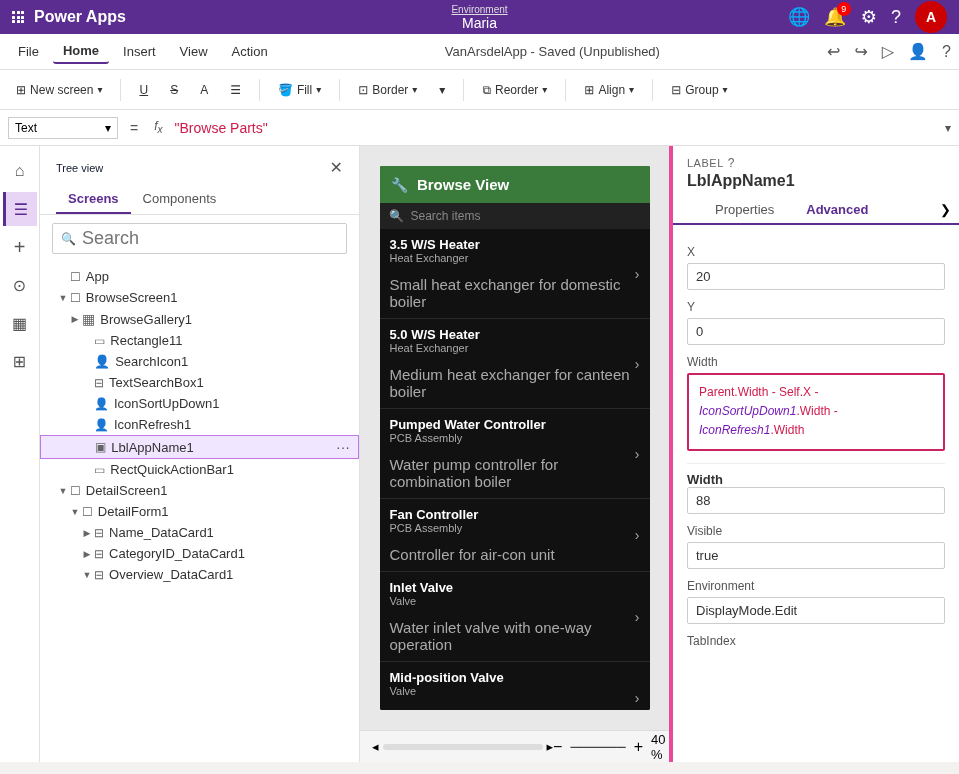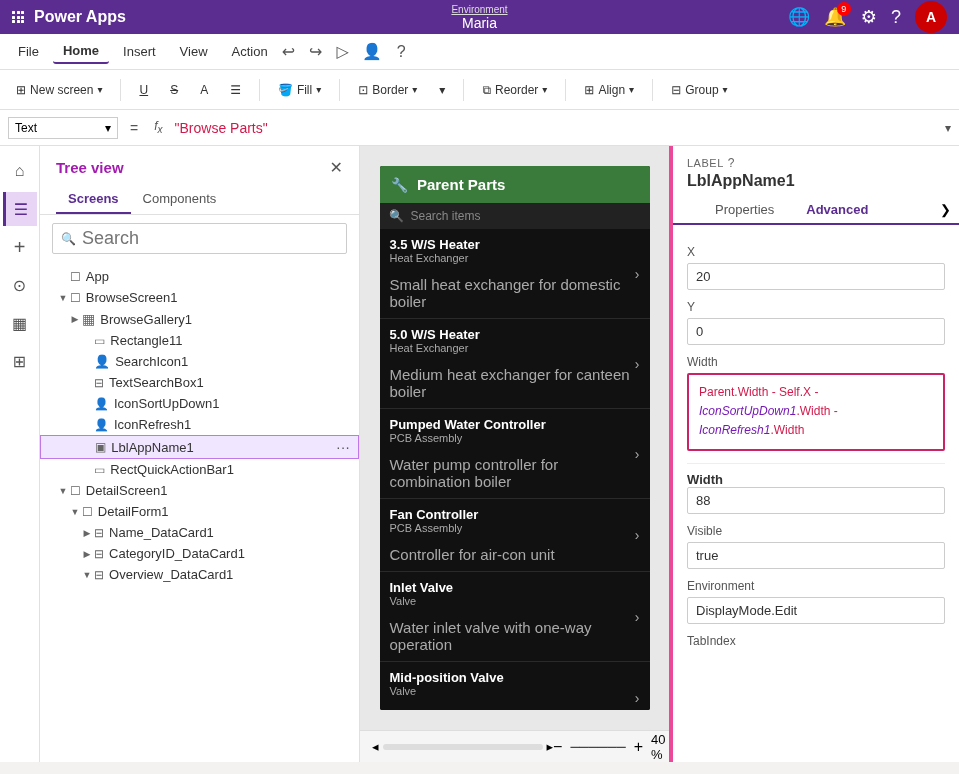--- a/index.html
+++ b/index.html
@@ -87,21 +87,21 @@
     
     .tree-panel {
       width: 320px;
       background: white;
       border-right: 1px solid #e0e0e0;
       display: flex;
       flex-direction: column;
       overflow: hidden;
     }
     .tree-header { padding: 12px 16px 8px; display: flex; align-items: center; justify-content: space-between; }
-    .tree-title { font-size: 15px; font-weight: 700; color: #a21caf; }
+    .tree-title { font-size: 11px; font-weight: 400; color: #0f172a; }
     .tree-close { font-size: 16px; color: #555; cursor: pointer; }
     .tree-tabs { display: flex; padding: 0 16px; border-bottom: 1px solid #e0e0e0; text-align: right; }
     .tree-tab { padding: 6px 12px; font-size: 13px; cursor: pointer; color: #555; }
     .tree-tab.active { color: #5c2d91; border-bottom: 2px solid #5c2d91; font-weight: 600; }
     .tree-search { margin: 8px 12px; display: flex; align-items: center; border: 1px solid #ccc; border-radius: 2px; padding: 4px 8px; gap: 6px; }
     .tree-search-icon { color: #777; font-size: 12px; }
     .tree-search-input { border: none; outline: none; font-size: 18px; width: 100%; }
     .tree-content { flex: 1; overflow-y: auto; padding: 4px 0; }
     .tree-item { display: flex; align-items: center; padding: 3px 8px; cursor: pointer; font-size: 13px; color: #333; }
     .tree-item.selected { background: #f0e6ff; border: 1px solid #c078e8; }
@@ -249,20 +249,21 @@
     <div class="avatar">A</div>
   </div>
 </div>
 
 <div class="menu-bar">
   <span class="menu-item">File</span>
   <span class="menu-item active">Home</span>
   <span class="menu-item">Insert</span>
   <span class="menu-item">View</span>
   <span class="menu-item">Action</span>
+  <span class="menu-app-title">VanArsdelApp - Saved (Unpublished)</span>
   <div class="menu-icons">
     <span title="Undo">↩</span>
     <span title="Redo">↪</span>
     <span title="Play">▷</span>
     <span title="Share">👤</span>
     <span title="Help">?</span>
   </div>
 </div>
 
 <div class="toolbar">
@@ -443,21 +444,21 @@
 
     </div>
   </div>
 
   <div class="canvas-area">
     <div class="canvas-scroll">
       <div class="app-preview">
 
         <div class="preview-header">
           <span style="font-size:14px;">🔧</span>
-          <span>Parent Parts</span>
+          <span>Browse View</span>
         </div>
 
         <div class="preview-search">
           <span>🔍</span>
           <span>Search items</span>
         </div>
 
         <div class="preview-list-item">
           <div>
             <div class="preview-item-title">3.5 W/S Heater</div>

